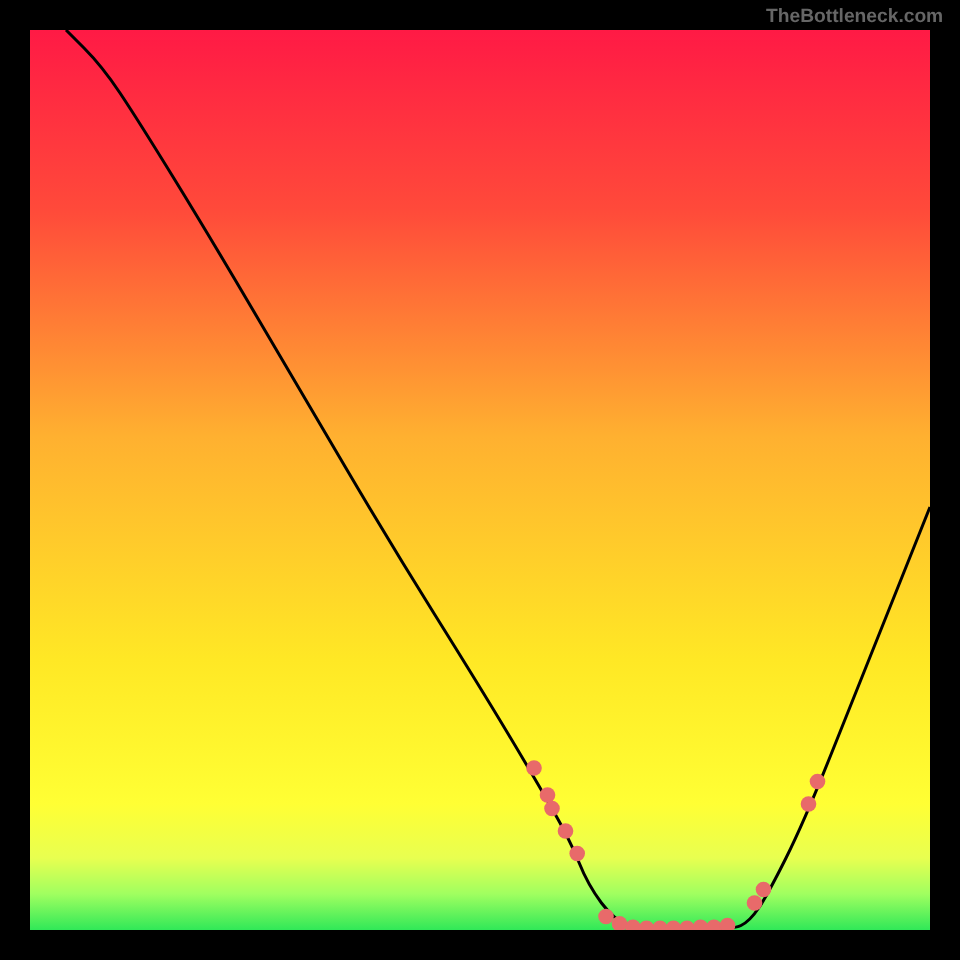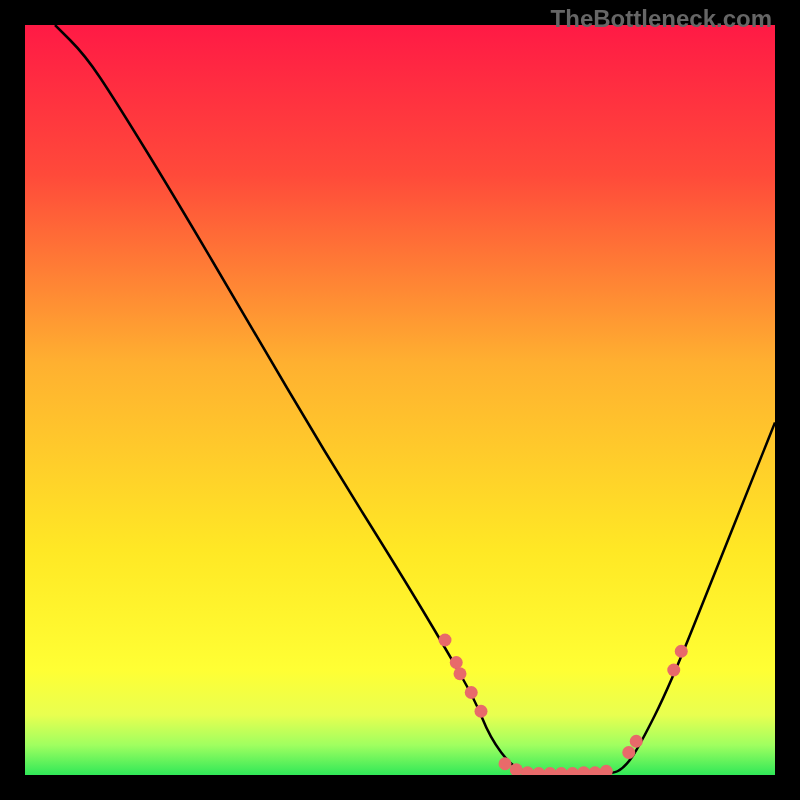--- a/index.html
+++ b/index.html
@@ -26,24 +26,24 @@
   }
   .gradient-bg {
     position: absolute;
     left: 0;
     top: 0;
     width: 750px;
     height: 750px;
   }
   .watermark {
     position: absolute;
-    right: 28px;
+    right: 14px;
     top: 5px;
     font-family: Arial, sans-serif;
-    font-size: 24px;
+    font-size: 16px;
     font-weight: bold;
     color: #666;
     z-index: 10;
   }
   svg.curve {
     position: absolute;
     left: 0;
     top: 0;
     width: 750px;
     height: 750px;

